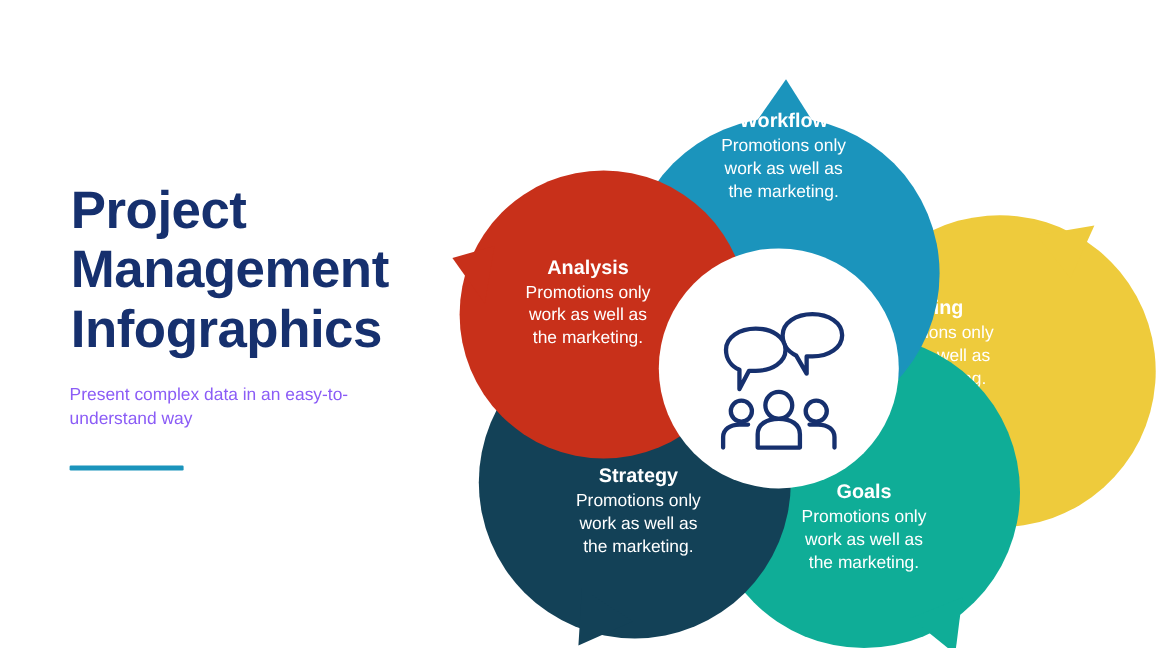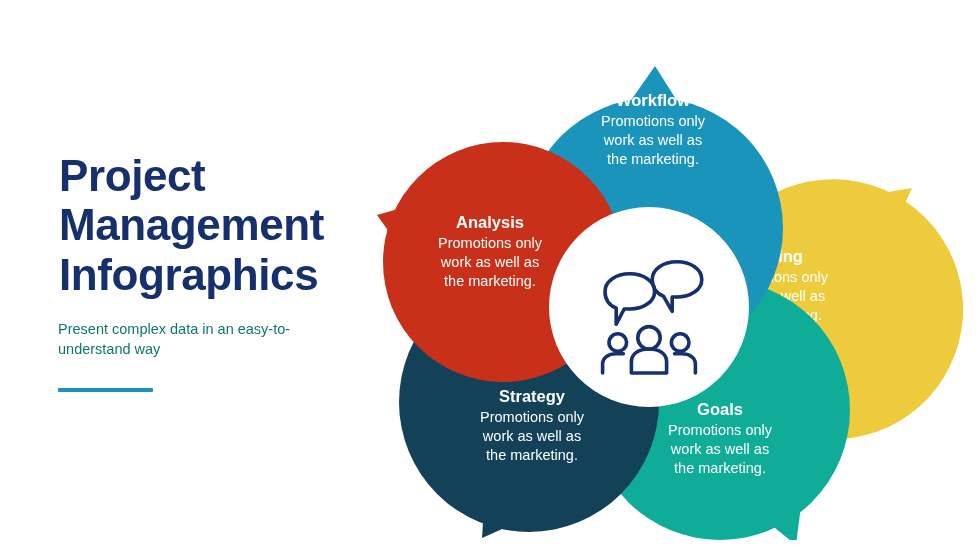--- a/index.html
+++ b/index.html
@@ -90,21 +90,21 @@
 </style>
 </head>
 <body>
 
 <div id="slide" style="background: rgb(255, 255, 255);">
 
   <div id="left-panel">
     <h1 id="page-title" style="color: rgb(22, 48, 110);">Project
 Management
 Infographics</h1>
-    <p id="page-subtitle" style="color: #0f766e; margin-top: 20px;">Present complex data in an easy-to-understand way</p>
+    <p id="page-subtitle" style="color: #8b5cf6; margin-top: 20px;">Present complex data in an easy-to-understand way</p>
     <div id="accent-rule" style="background: rgb(27, 148, 188);"></div>
   </div>
 
   <div id="diagram-wrap">
     <svg id="diagram-svg" viewBox="0 0 600 530" xmlns="http://www.w3.org/2000/svg">
 
       <g>
         <path class="petal-shape" id="shape-timing" d="M 403 183
                  A 130 130 0 1 1 352 370
                  A 130 130 0 0 1 403 183 Z" fill="#eecb3c"></path>

